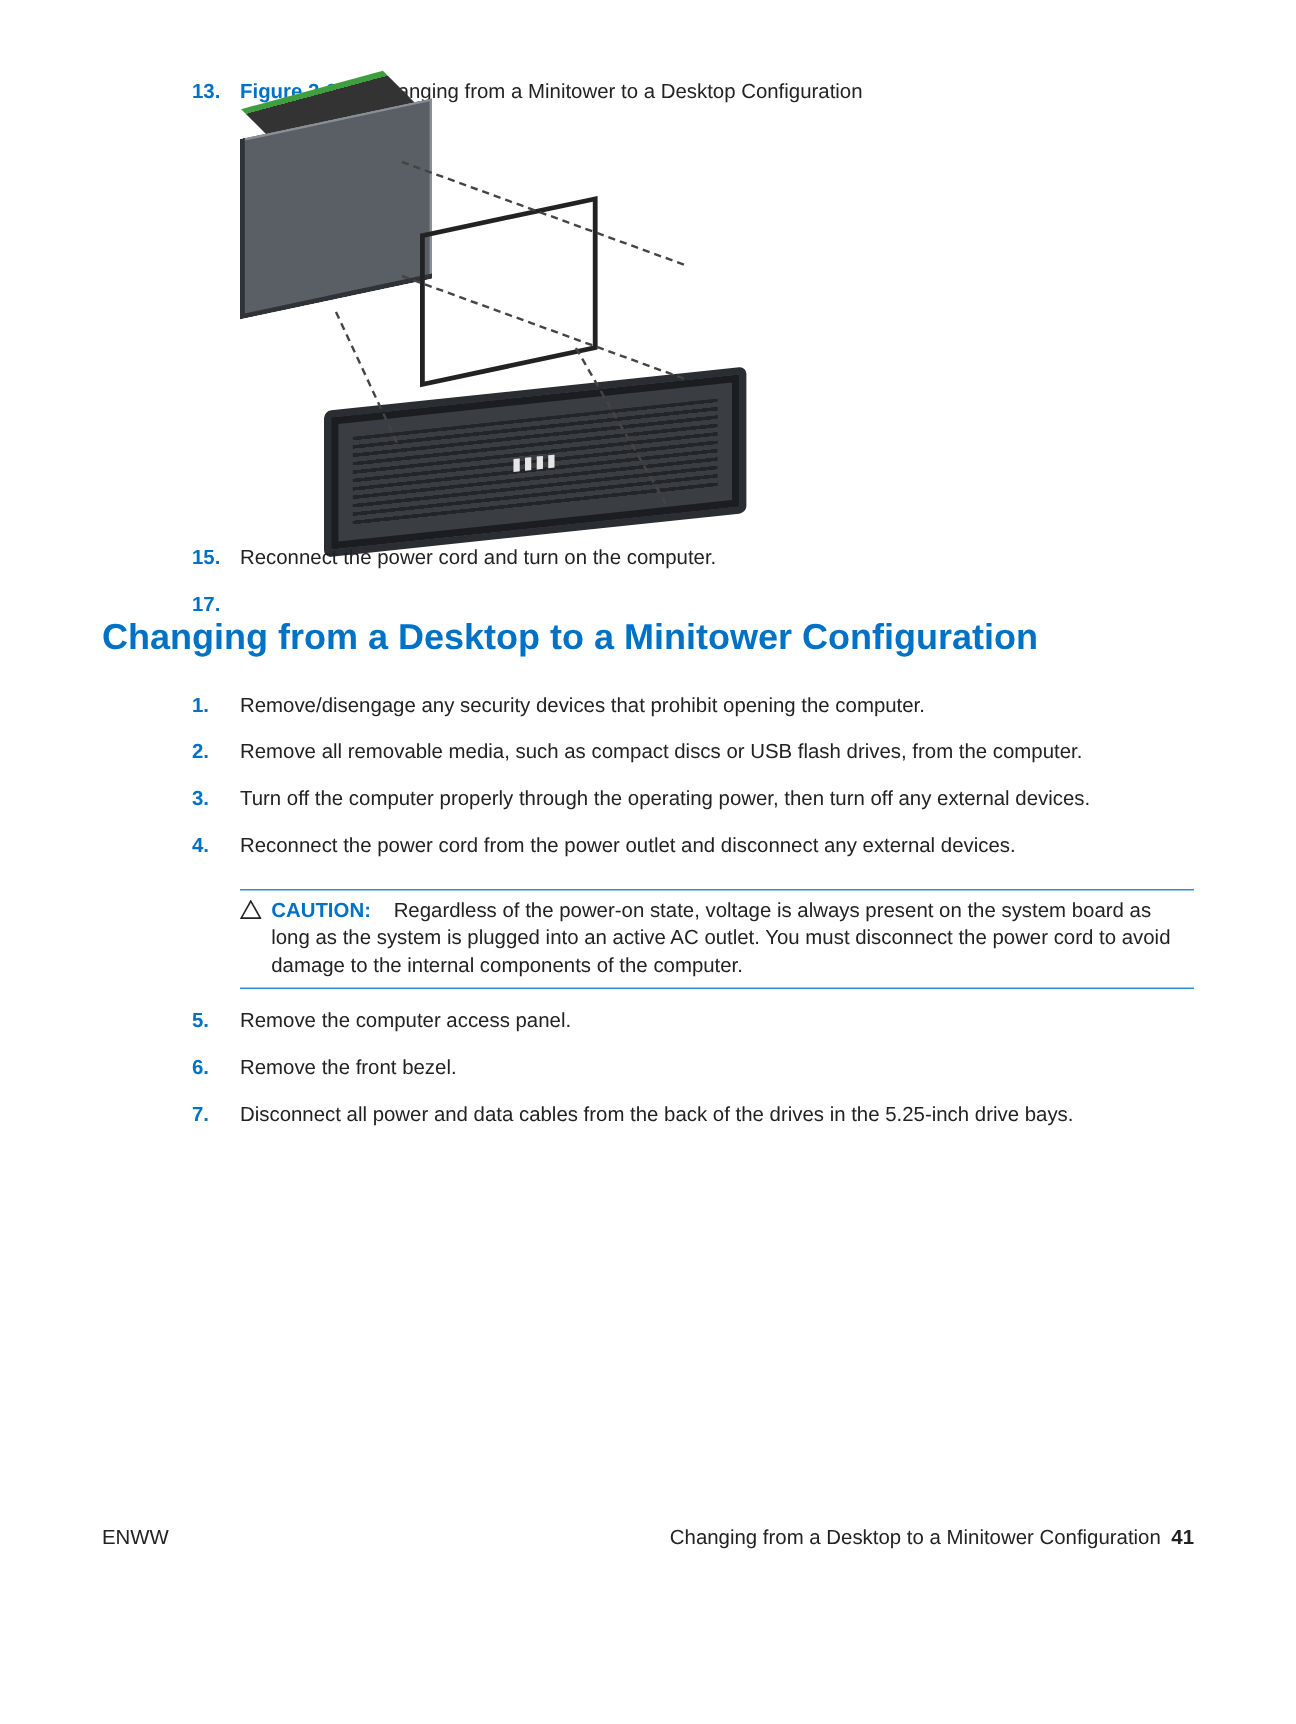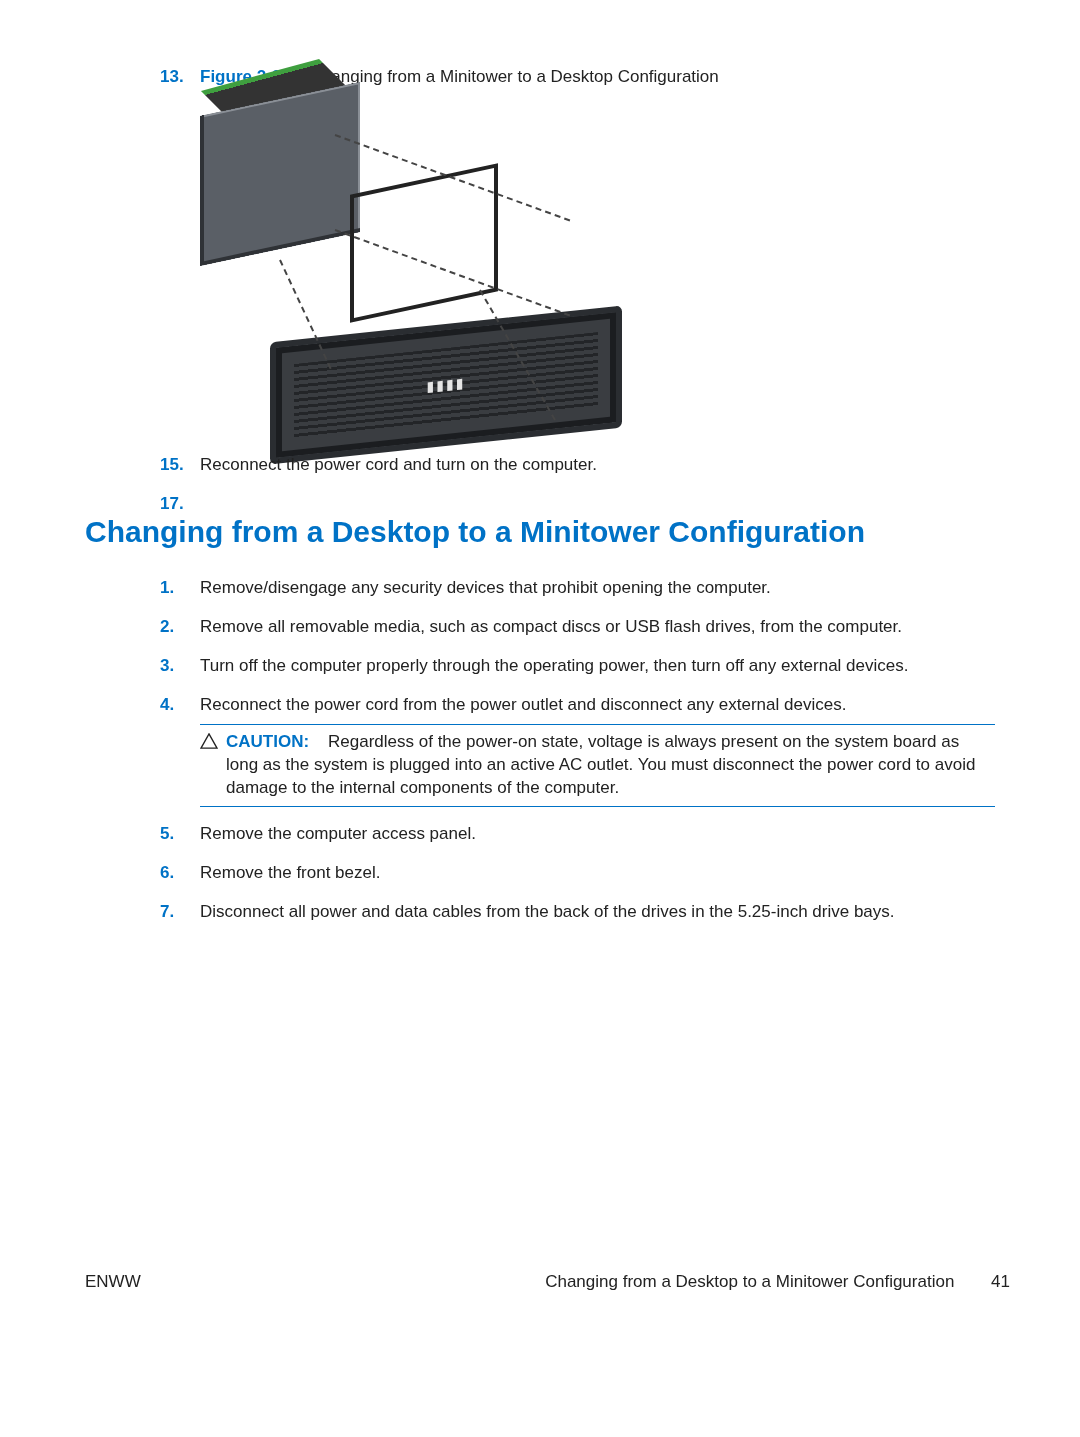--- a/index.html
+++ b/index.html
@@ -104,53 +104,54 @@
   h1.section-title {
     color: #0072c6;
     font-size: 30px;
     font-weight: bold;
     margin: 35px 0 25px 0;
   }
   .caution {
     border-top: 1px solid #0072c6;
     border-bottom: 1px solid #0072c6;
     padding: 6px 0;
-    margin-top: 7px;
+    margin-top: 24px;
   }
   .caution-inner {
     position: relative;
     padding-left: 26px;
   }
   .caution-icon {
     position: absolute;
     left: 0;
     top: 2px;
     width: 18px;
     height: 16px;
   }
   .caution-label {
     color: #0072c6;
     font-weight: bold;
   }
   .footer {
     position: absolute;
     bottom: 60px;
     left: 85px;
-    right: 70px;
+    right: 85px;
     font-size: 17px;
     display: flex;
     justify-content: space-between;
     align-items: flex-end;
   }
   .footer .right {
     text-align: right;
   }
   .footer .pagenum {
     display: inline-block;
-    margin-left: 32px;
+    margin-left: 4px;
+    font-weight: bold;
   }
 </style>
 </head>
 <body>
 
 <div class="page">
   <div class="content">
 
     <ol class="steps">
       <li>

